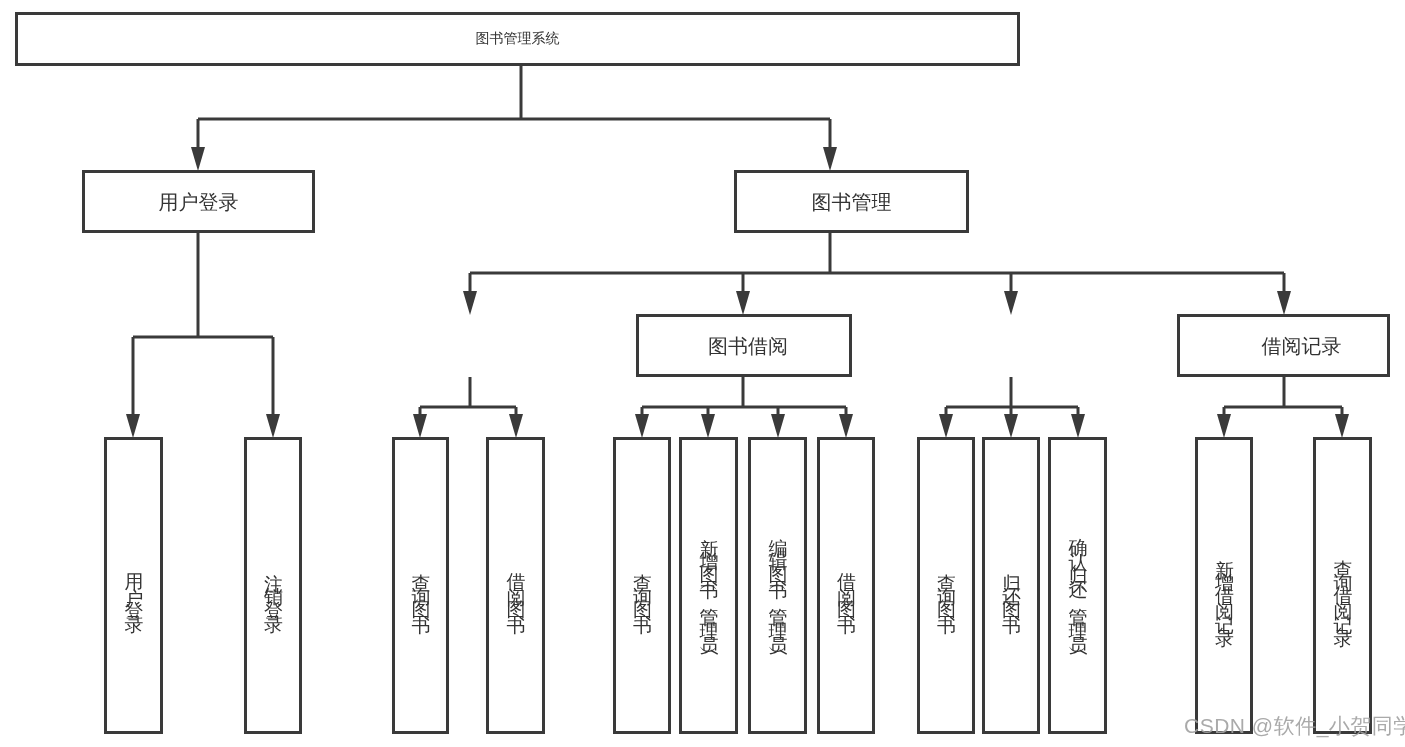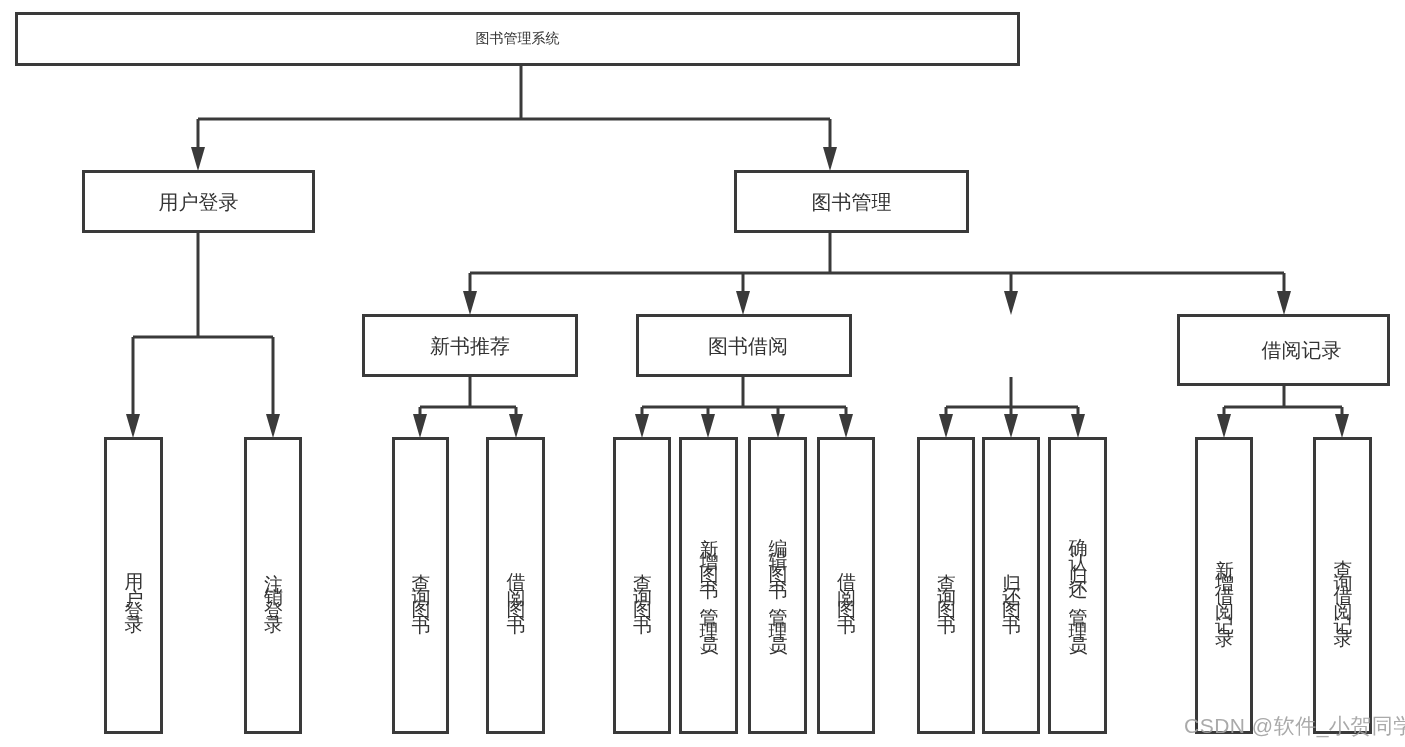--- a/index.html
+++ b/index.html
@@ -135,23 +135,22 @@
       <path class="ln" d="M1342 407 V418"></path>
       <polygon class="ah" points="1335,414 1349,414 1342,438"></polygon>
     </g>
   </svg>
 
   <div class="box hbox-root" style="left:15px; top:12px; width:1005px; height:54px;">图书管理系统</div>
 
   <div class="box hbox" style="left:82px; top:170px; width:233px; height:63px;">用户登录</div>
   <div class="box hbox" style="left:712px; top:170px; width:235px; height:63px;margin-left:22px;">图书管理</div>
 
-  <div class="box hbox" style="left:362px; top:314px; width:216px; height:63px;">新书推荐</div>
   <div class="box hbox" style="left:636px; top:314px; width:216px; height:63px;padding-left:8px;">图书借阅</div>
-  <div class="box hbox" style="left:1177px; top:314px; width:213px; height:72px;padding-left:36px;">借阅记录</div>
+  <div class="box hbox" style="left:1177px; top:314px; width:213px; height:63px;padding-left:36px;">借阅记录</div>
 
   <div class="box vbox" style="left:104px; top:437px; width:59px; height:297px;">用户登录</div>
   <div class="box vbox" style="left:244px; top:437px; width:58px; height:297px;">注销登录</div>
 
   <div class="box vbox" style="left:392px; top:437px; width:57px; height:297px;">查询图书</div>
   <div class="box vbox" style="left:486px; top:437px; width:59px; height:297px;">借阅图书</div>
 
   <div class="box vbox" style="left:613px; top:437px; width:58px; height:297px;">查询图书</div>
   <div class="box vbox" style="left:679px; top:437px; width:59px; height:297px;">新增图书（管理员）</div>
   <div class="box vbox" style="left:748px; top:437px; width:59px; height:297px;">编辑图书（管理员）</div>

